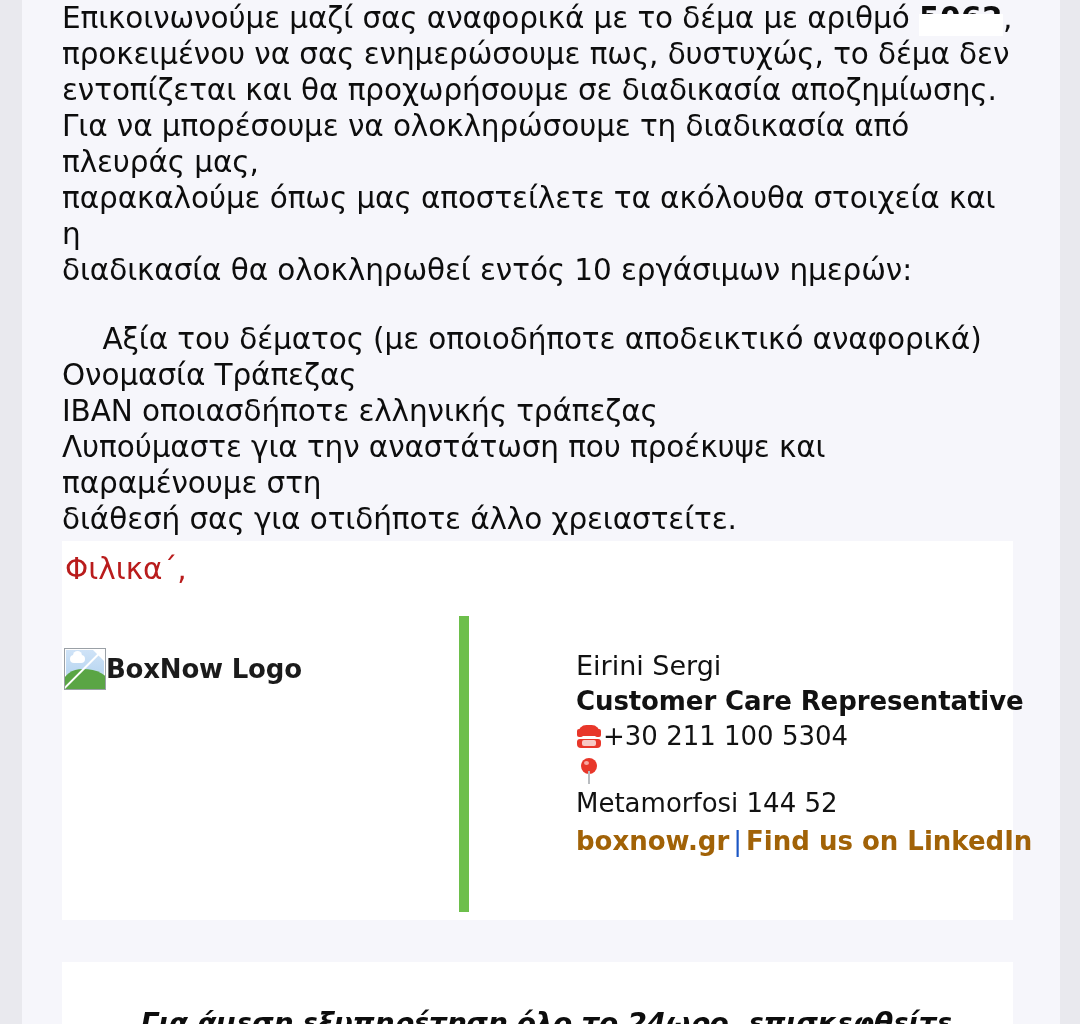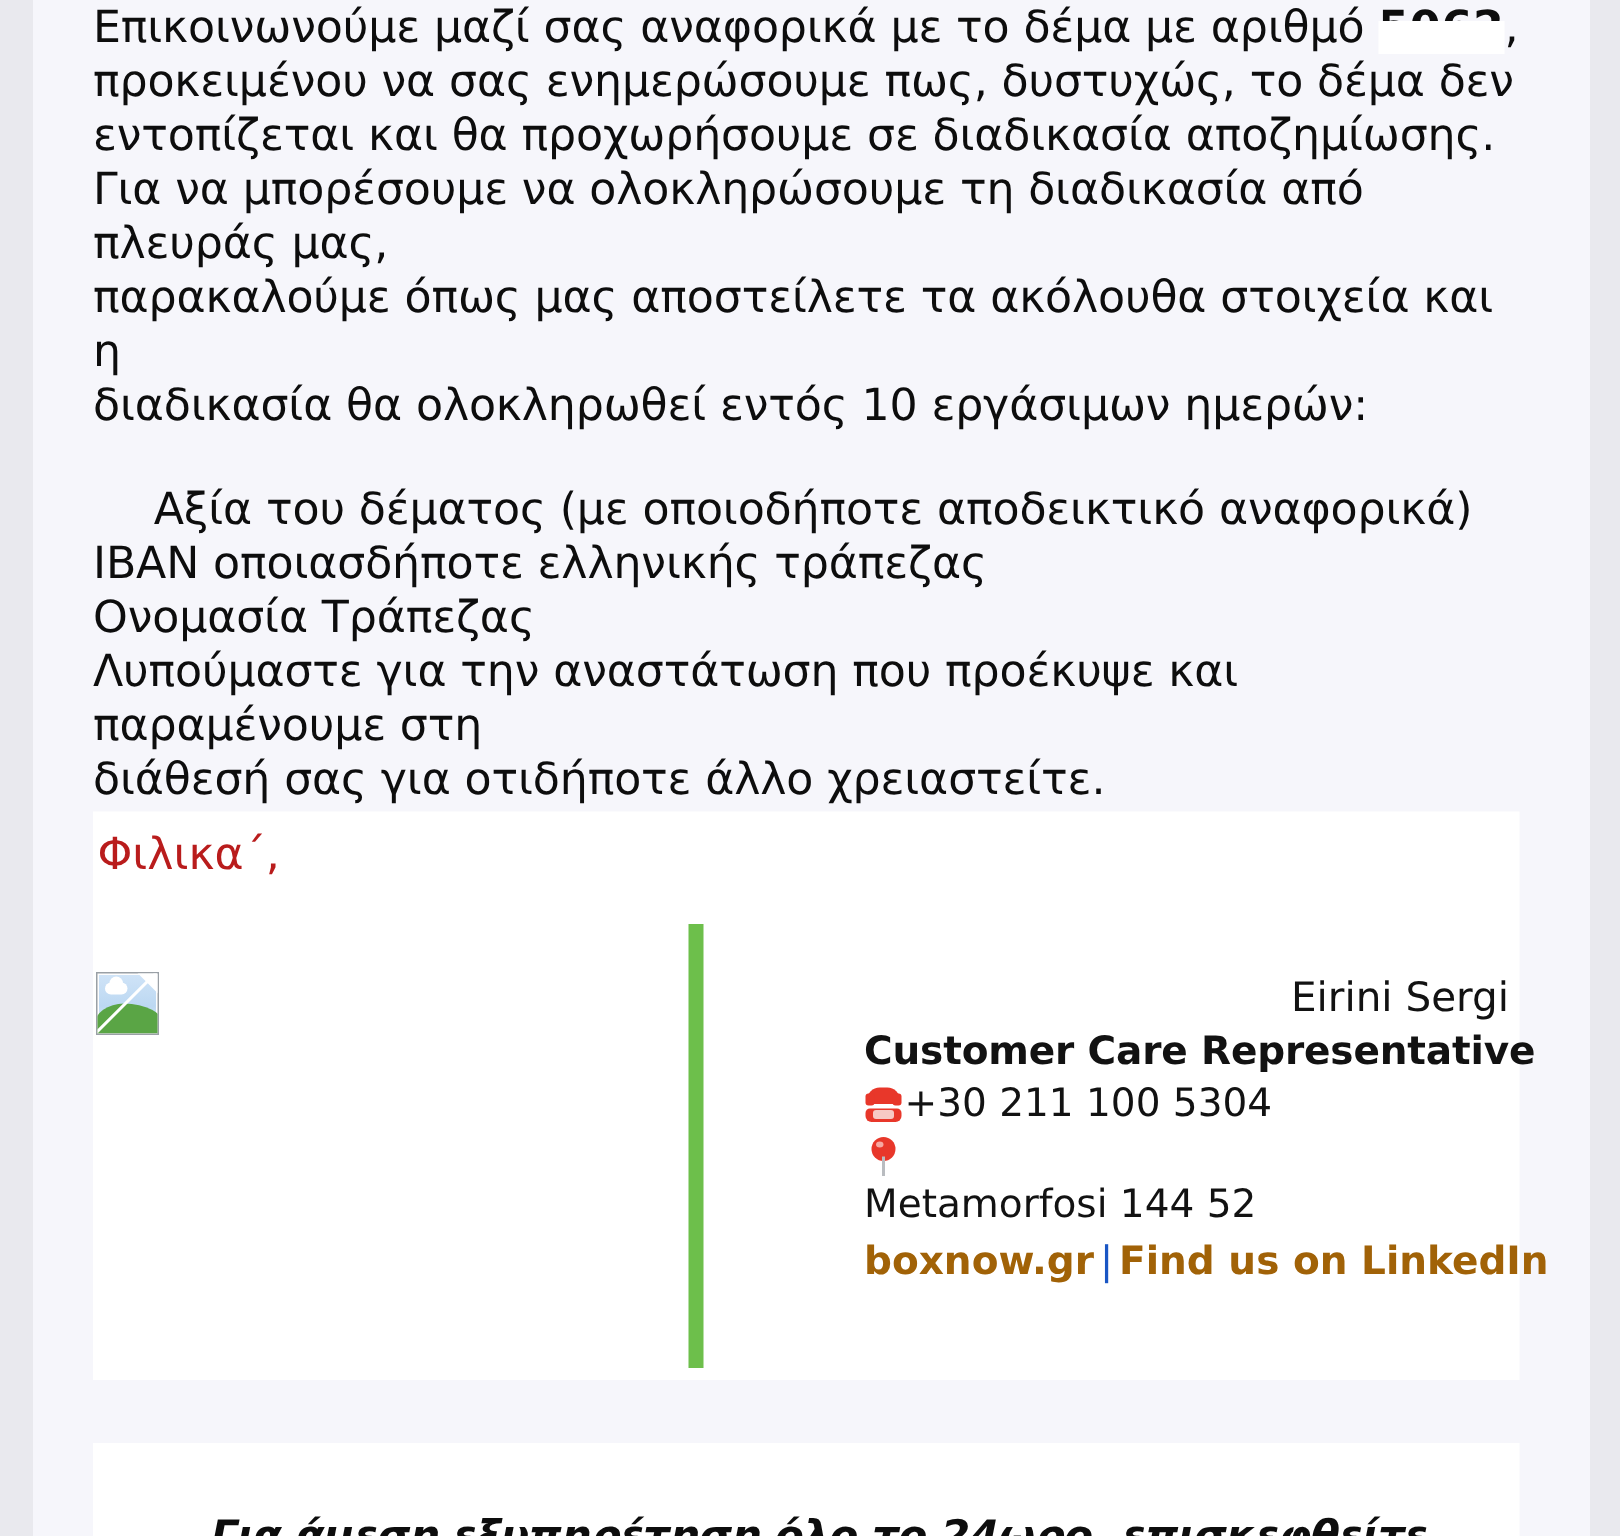--- a/index.html
+++ b/index.html
@@ -208,21 +208,20 @@
     background: #6dbf4b;
   }
 
   
   .contact-block {
     position: absolute;
     left: 514px;
     top: 32px;
     width: 430px;
     color: #121212;
-    text-align: right;
   }
   .c-name {
     font-size: 27px;
     line-height: 35px;
     font-weight: 400;
     white-space: nowrap;
   }
   .c-role {
     font-size: 26px;
     line-height: 36px;
@@ -370,42 +369,43 @@
         <span>Επικοινωνούμε μαζί σας αναφορικά με το δέμα με αριθμό </span><span class="tracking-wrap"><span class="tracking-num">5062</span><span class="clip-mask"></span></span><span>,</span>
       </div>
       <div class="para-tight">προκειμένου να σας ενημερώσουμε πως, δυστυχώς, το δέμα δεν
 εντοπίζεται και θα προχωρήσουμε σε διαδικασία αποζημίωσης.</div>
 
       <p class="para">Για να μπορέσουμε να ολοκληρώσουμε τη διαδικασία από πλευράς μας,
 παρακαλούμε όπως μας αποστείλετε τα ακόλουθα στοιχεία και η
 διαδικασία θα ολοκληρωθεί εντός 10 εργάσιμων ημερών:</p>
 
       <p class="para">Αξία του δέματος (με οποιοδήποτε αποδεικτικό αναφορικά)</p>
+      <div class="para-tight">Ονομασία Τράπεζας</div>
       <div class="para-tight">IBAN οποιασδήποτε ελληνικής τράπεζας</div>
-      <div class="para-tight">Ονομασία Τράπεζας</div>
 
       <p class="para">Λυπούμαστε για την αναστάτωση που προέκυψε και παραμένουμε στη
 διάθεσή σας για οτιδήποτε άλλο χρειαστείτε.</p>
     </div>
 
     <div class="signature-card">
 
       <div class="sig-greeting">Φιλικα΄,</div>
 
       <div class="sig-grid">
 
         <div class="logo-block">
           <span class="broken-img">
             <span class="sky"></span>
             <span class="cloud"></span>
             <span class="hill"></span>
             <span class="fold"></span>
             <span class="fold-edge"></span>
             <span class="slash"></span>
           </span>
+          <span class="logo-alt">BoxNow Logo</span>
         </div>
 
         <div class="green-rule"></div>
 
         <div class="contact-block">
 
           <div class="c-name">Eirini Sergi</div>
 
           <div class="c-role">Customer Care Representative</div>
 

